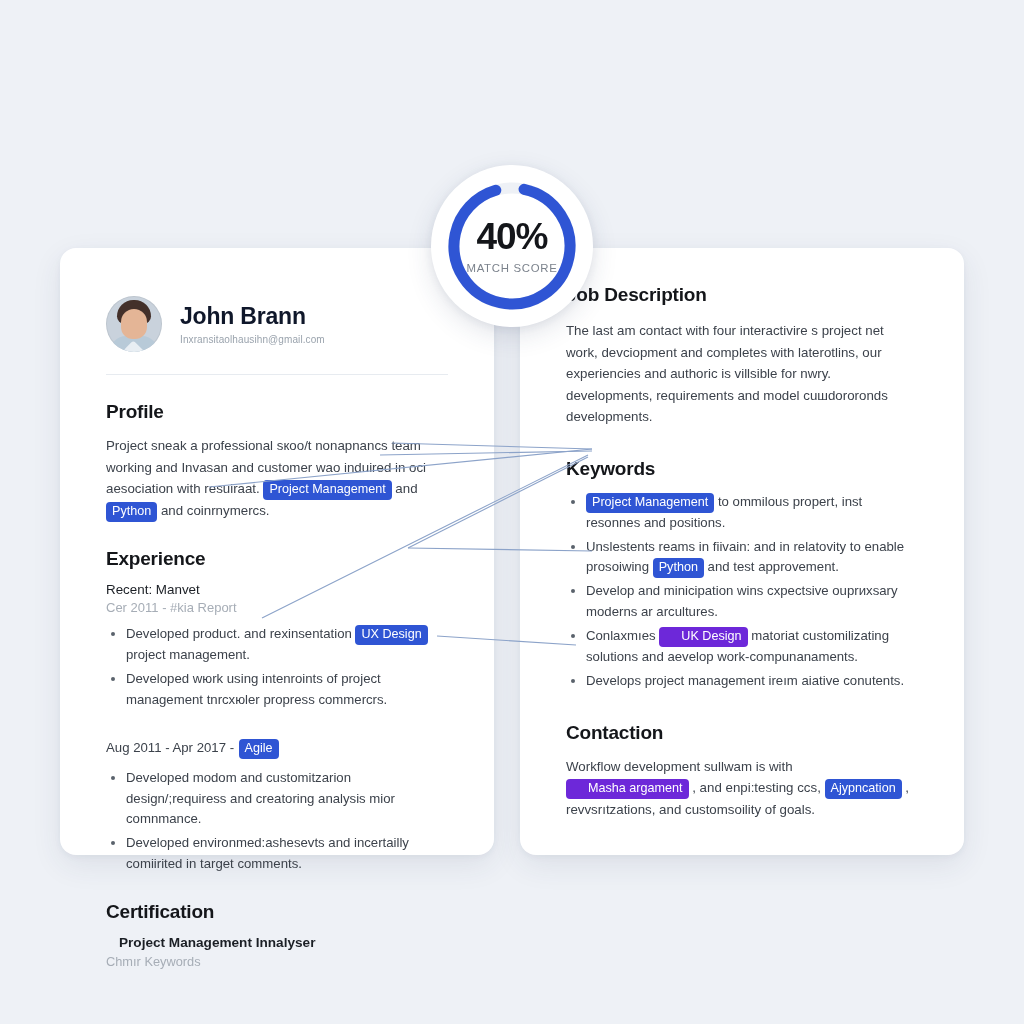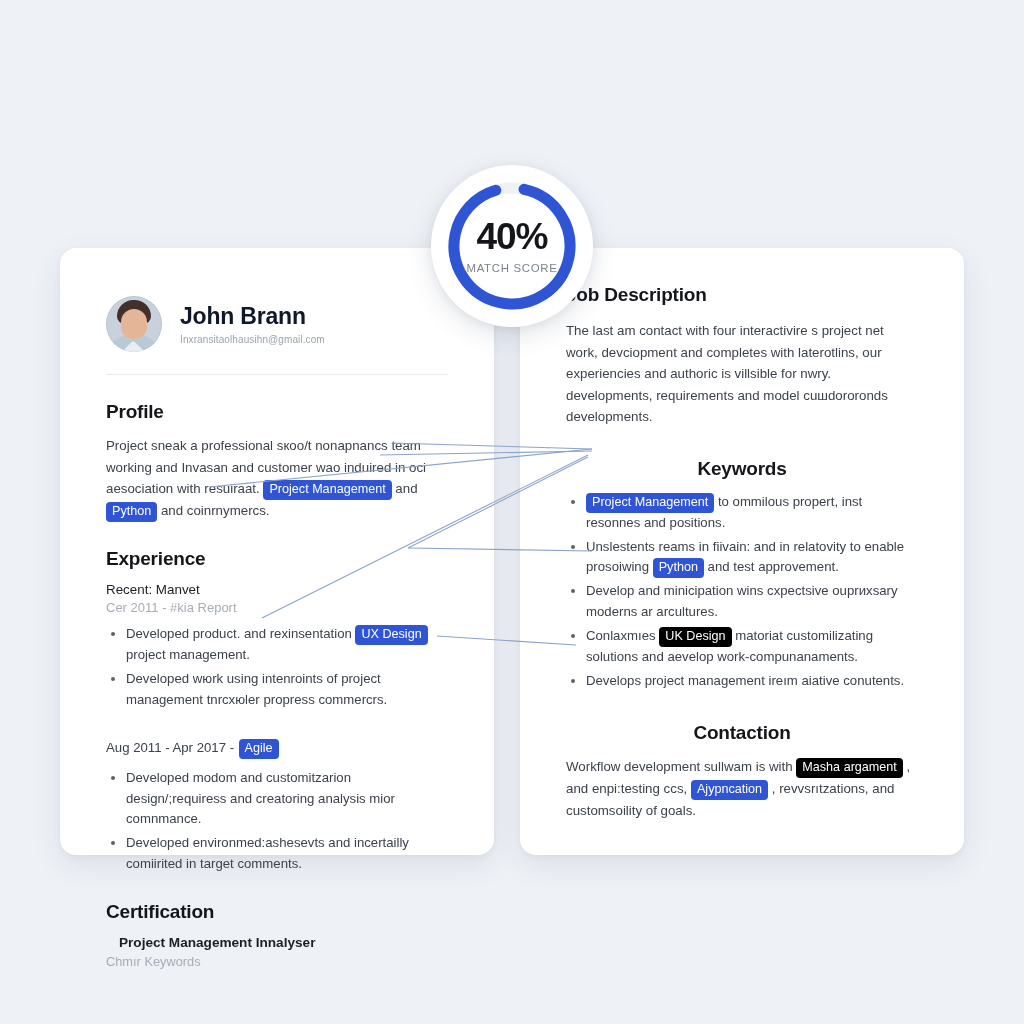--- a/index.html
+++ b/index.html
@@ -51,21 +51,21 @@
   .person-email { font-size: 10px; color: #9aa3ad; margin-top: 5px; letter-spacing: 0.1px; }
 
   .divider { height: 1px; background: #e7ebf0; margin: 22px 0 0 0; }
 
   
   h2.section-title {
     font-size: 19px; font-weight: 700; color: #14161a;
     margin: 26px 0 12px 0; letter-spacing: -0.2px;
   }
   #job-card h2.section-title { margin: 0 0 14px 0; }
-  #job-card h2.section-title.spaced { margin: 30px 0 12px 0; text-align: center; }
+  #job-card h2.section-title.spaced { margin: 30px 0 12px 0; }
 
   p.body-text {
     font-size: 13.3px; line-height: 1.62; color: #3c424b; margin: 0;
   }
 
   
   .job-block { margin-top: 6px; }
   .job-title { font-size: 13.4px; font-weight: 400; color: #1b1f25; }
   .job-dates { font-size: 13px; color: #a6adb6; margin-top: 3px; }
   .job-dates-inline { font-size: 13.2px; color: #3c424b; }
@@ -87,21 +87,21 @@
     color: #ffffff;
     border-radius: 4px;
     padding: 1px 6px 2px 6px;
     font-size: 12.6px;
     line-height: 1.35;
     white-space: nowrap;
     vertical-align: baseline;
     position: relative;
     box-shadow: 0 0 0 1px rgba(255,255,255,0.85);
   }
-  .tag.soft { background: #000000; }
+  .tag.soft { background: #6d28d9; padding-left: 22px; }
 
   
   #gauge {
     position: absolute; left: 431px; top: 165px;
     width: 162px; height: 162px;
     border-radius: 50%;
     background: #ffffff;
     box-shadow: 0 8px 26px rgba(40,55,90,0.13), 0 2px 8px rgba(40,55,90,0.07);
     z-index: 5;
   }

